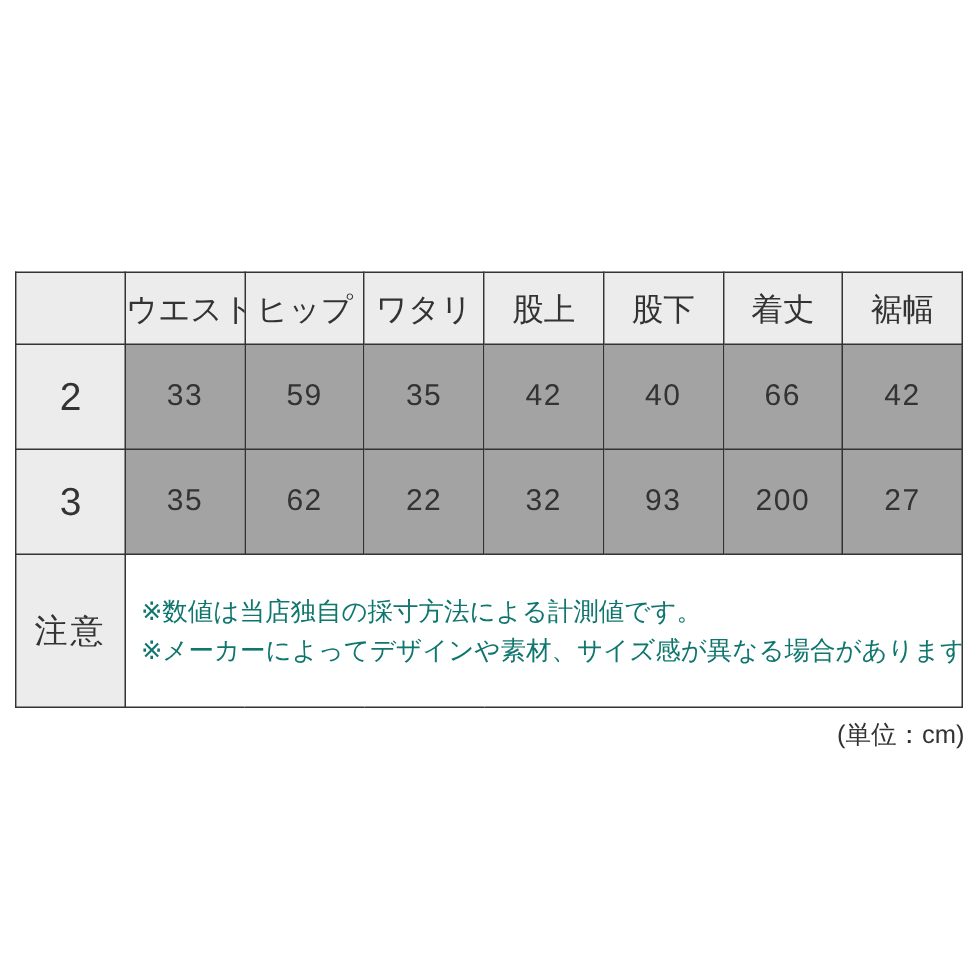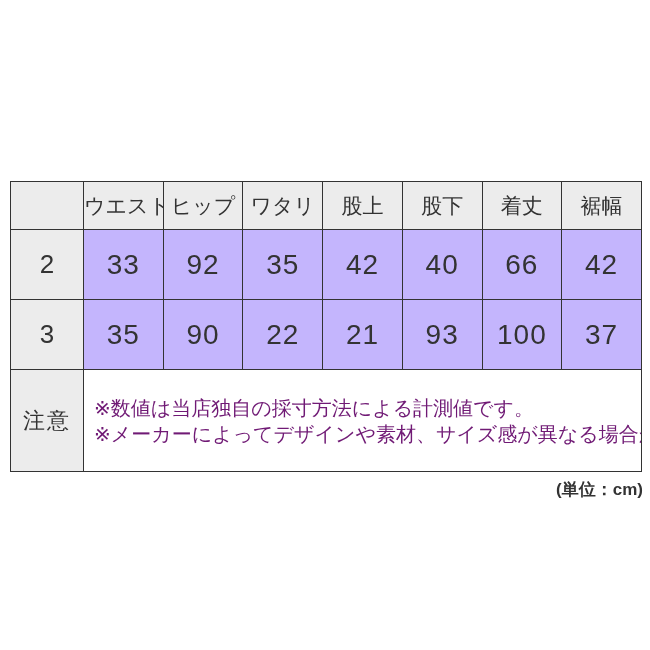--- a/index.html
+++ b/index.html
@@ -36,50 +36,49 @@
   tr.header-row th {
     background: #ececec;
     font-size: 21px;
   }
   tr.data-row { height: 70px; }
   tr.data-row th.row-label {
     background: #ececec;
     font-size: 26px;
   }
   tr.data-row td.value-cell {
-    background: #c4b5fd;
-    font-size: 28px;
+    background: #a3a3a3;
+    font-size: 20px;
     letter-spacing: 1px;
   }
   tr.note-row { height: 102px; }
   tr.note-row th.note-label {
     background: #ececec;
     font-size: 22px;
     letter-spacing: 2px;
   }
   tr.note-row td.note-body {
     background: #ffffff;
     text-align: left;
     padding: 8px 10px 8px 10px;
     white-space: normal;
   }
   tr.note-row td.note-body p {
-    font-size: 20px;
+    font-size: 17px;
     line-height: 26px;
-    color: #701a75;
+    color: #0f766e;
     white-space: nowrap;
   }
   .unit-label {
     position: absolute;
     top: 478px;
     right: 7px;
     font-size: 17px;
     color: #333333;
     text-align: right;
-    font-weight: bold;
   }
 </style>
 </head>
 <body>
 
 <div class="canvas">
   <table class="size-table">
     <colgroup>
       <col style="width:73px">
       <col>
@@ -99,36 +98,36 @@
           <th>股上</th>
           <th>股下</th>
           <th>着丈</th>
           <th>裾幅</th>
         </tr>
     </thead>
     <tbody>
         <tr class="data-row">
           <th class="row-label">2</th>
           <td class="value-cell">33</td>
-          <td class="value-cell">92</td>
+          <td class="value-cell">59</td>
           <td class="value-cell">35</td>
           <td class="value-cell">42</td>
           <td class="value-cell">40</td>
           <td class="value-cell">66</td>
           <td class="value-cell">42</td>
         </tr>
         <tr class="data-row">
           <th class="row-label">3</th>
           <td class="value-cell">35</td>
-          <td class="value-cell">90</td>
+          <td class="value-cell">62</td>
           <td class="value-cell">22</td>
-          <td class="value-cell">21</td>
+          <td class="value-cell">32</td>
           <td class="value-cell">93</td>
-          <td class="value-cell">100</td>
-          <td class="value-cell">37</td>
+          <td class="value-cell">200</td>
+          <td class="value-cell">27</td>
         </tr>
         <tr class="note-row">
           <th class="note-label">注意</th>
           <td class="note-body" colspan="7">
             <p>※数値は当店独自の採寸方法による計測値です。</p>
             <p>※メーカーによってデザインや素材、サイズ感が異なる場合があります。</p>
           </td>
         </tr>
       </tbody>
   </table>

